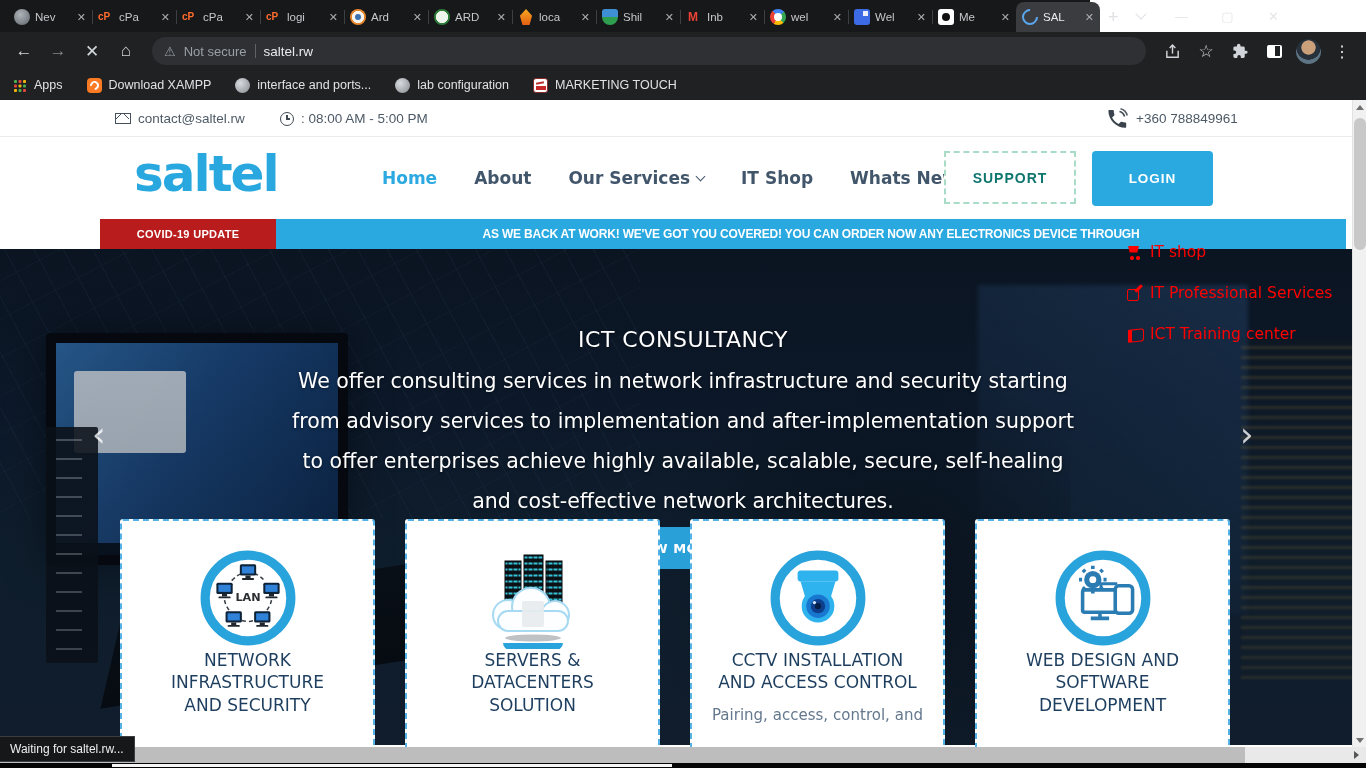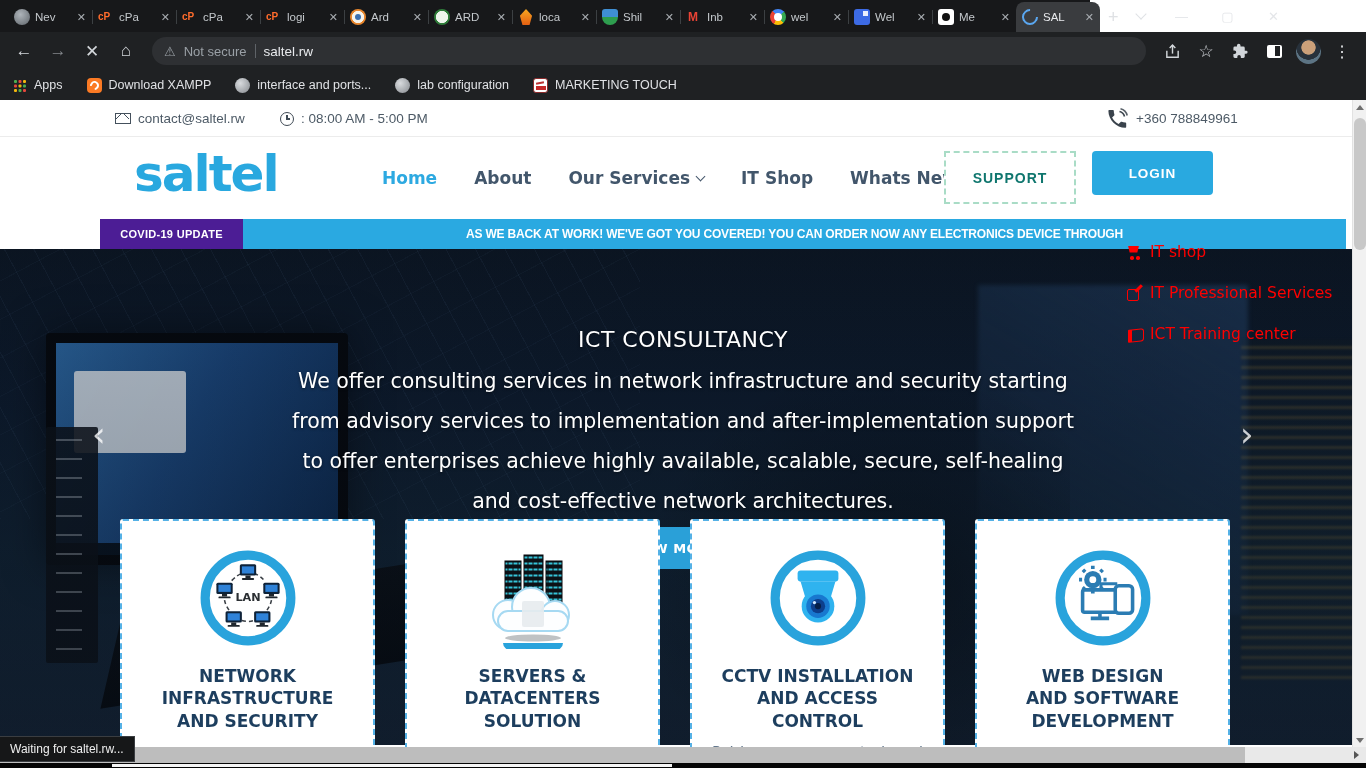--- a/index.html
+++ b/index.html
@@ -84,25 +84,25 @@
 
   .mainnav{position:absolute;top:37px;left:0;width:1366px;height:82px;background:#fff}
   .logo{position:absolute;left:134px;top:8px;font-size:50px;font-weight:700;letter-spacing:-2px;color:#29a8df;font-family:"DejaVu Sans",sans-serif}
   .navmenu{position:absolute;left:382px;top:0;height:82px;display:flex;align-items:center;gap:37px}
   .nav-item{display:flex;align-items:center;font-size:17px;font-weight:600;color:#42566b;font-family:"DejaVu Sans",sans-serif;cursor:pointer}
   .nav-item[data-state="active"]{color:#2da9e1}
   .chev{width:7px;height:7px;border-right:1.8px solid #44566b;border-bottom:1.8px solid #44566b;transform:rotate(45deg);margin-left:7px;margin-top:-4px;display:none}
   .chev[data-show="1"]{display:inline-block}
   .btn-support{position:absolute;left:944px;top:14px;width:132px;height:53px;background:#fff;border:2px dashed #a9dcc6;
     display:flex;align-items:center;justify-content:center;font-size:14px;font-weight:700;letter-spacing:1px;color:#0f766e}
-  .btn-login{position:absolute;left:1092px;top:14px;width:121px;height:44px;background:#29a9e0;border:none;border-radius:4px;
+  .btn-login{position:absolute;left:1092px;top:14px;width:121px;height:55px;background:#29a9e0;border:none;border-radius:4px;
     display:flex;align-items:center;justify-content:center;font-size:13.5px;font-weight:700;letter-spacing:1px;color:#fff}
 
   .covid{position:absolute;left:100px;top:119px;width:1246px;height:30px;background:#2aa9e1;display:flex;align-items:center;z-index:3}
-  .covid-label{width:143px;height:30px;background:#4c1d95;display:flex;align-items:center;justify-content:center;
+  .covid-label{width:176px;height:30px;background:#b91c1c;display:flex;align-items:center;justify-content:center;
     color:#fff;font-size:11px;font-weight:700;letter-spacing:.3px}
   .covid-msg{flex:1;text-align:center;color:#fff;font-size:12.5px;font-weight:700;letter-spacing:-.2px;transform:scaleX(.96)}
 
   
   .hero{position:absolute;left:0;top:149px;width:1366px;height:496px;overflow:hidden;z-index:1;
     background:linear-gradient(180deg,#0c1725 0%,#0e1d31 30%,#122639 62%,#17293e 100%)}
   .h-lines{position:absolute;left:0;top:0;width:640px;height:270px;opacity:.5;
     background:repeating-linear-gradient(62deg,rgba(130,175,225,.14) 0 1px,transparent 1px 26px),
                repeating-linear-gradient(-28deg,rgba(130,175,225,.09) 0 1px,transparent 1px 34px)}
   .h-monitor{position:absolute;left:46px;top:84px;width:302px;height:232px;border:10px solid #05080d;border-radius:4px;
@@ -139,21 +139,21 @@
   .qli[data-icon="edit"]::after{content:"";position:absolute;right:0;top:1px;width:9px;height:2.5px;background:#fe0000;transform:rotate(-45deg)}
   .qli[data-icon="book"]::before{content:"";position:absolute;left:1px;top:2px;width:11px;height:11px;border:1.7px solid #fe0000;border-left-width:4px;border-radius:1px 3px 3px 1px;transform:skewY(-6deg)}
 
   .viewmore{position:absolute;left:598px;top:427px;width:150px;height:42px;background:#2aa0d8;border:none;z-index:2;
     color:#fff;font-size:13px;font-weight:700;letter-spacing:.5px;font-family:"DejaVu Sans",sans-serif}
 
   .card{position:absolute;top:419px;width:255px;height:330px;background:#fff;border:2px dashed #54b1e6;border-radius:3px;z-index:4;
     text-align:center;font-family:"DejaVu Sans",sans-serif}
   .card.c1{left:120px}.card.c2{left:405px}.card.c3{left:690px}.card.c4{left:975px}
   .cicon-wrap{height:128px;display:flex;align-items:flex-end;justify-content:center;padding-top:20px}
-  .card-title{margin-top:16px;font-size:17px;font-weight:700;line-height:1.32;color:#1d3e5e}
+  .card-title{font-size:17px;font-weight:400;line-height:1.32;color:#1d3e5e}
   .c1 .card-title{padding:0 28px}.c2 .card-title{padding:0 56px}.c3 .card-title{padding:0 22px}.c4 .card-title{padding:0 48px}
   .card-excerpt{margin-top:12px;padding:0 20px;font-size:15px;color:#64788d;text-align:justify;text-align-last:justify}
 
   
   .vsb{position:absolute;left:1352px;top:100px;width:14px;height:647px;background:#f1f1f1;border-left:1px solid #e2e2e2;z-index:20}
   .vsb .up,.vsb .dn{position:absolute;left:0;width:14px;height:14px;display:flex;align-items:center;justify-content:center}
   .vsb .up{top:0}.vsb .dn{bottom:0}
   .tri-up{width:0;height:0;border-left:4px solid transparent;border-right:4px solid transparent;border-bottom:5px solid #6f6f6f}
   .tri-dn{width:0;height:0;border-left:4px solid transparent;border-right:4px solid transparent;border-top:5px solid #6f6f6f}
   .vthumb{position:absolute;left:1px;top:18px;width:12px;height:132px;background:#c8c8c8;border-radius:6px}

